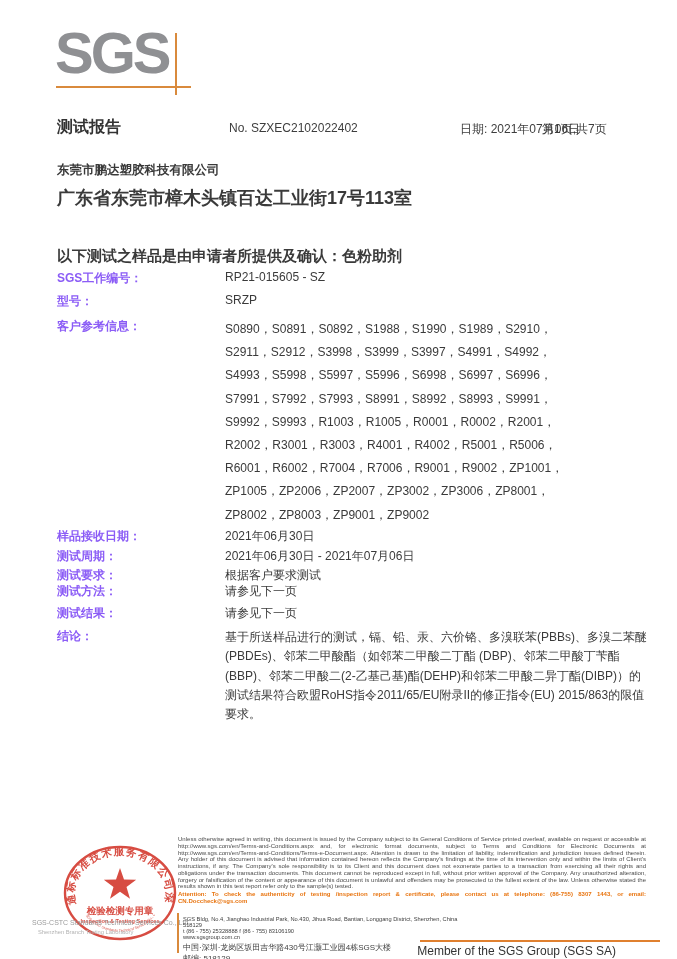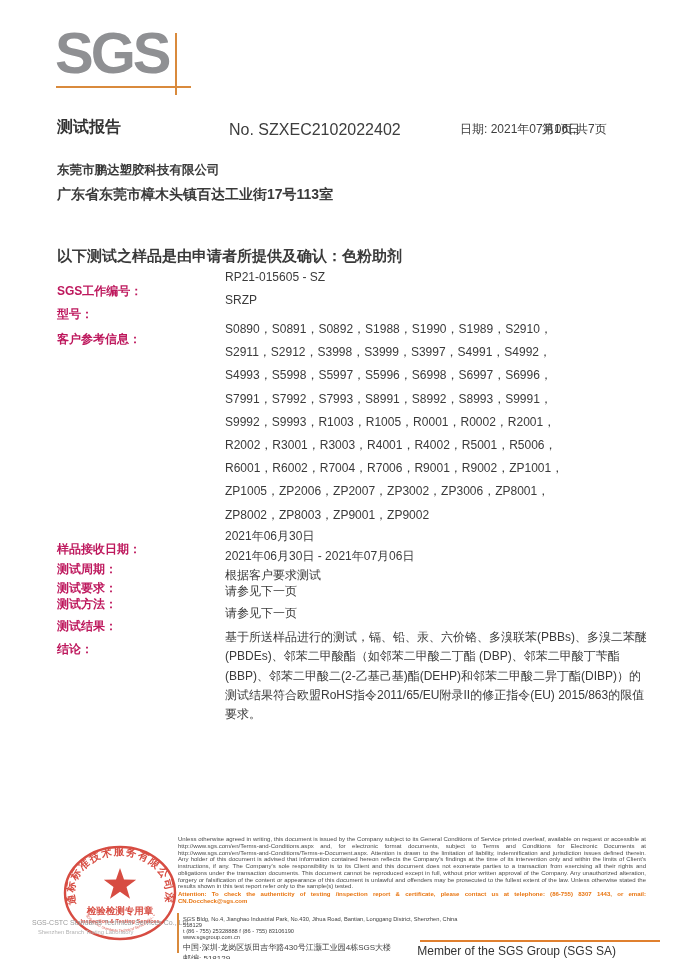--- a/index.html
+++ b/index.html
@@ -9,30 +9,30 @@
   }
   
   .logo{
     position:absolute;left:55px;top:24px;font-size:58px;font-weight:700;
     color:#8f9093;letter-spacing:-3px;line-height:1;
   }
   .crop-v-logo{position:absolute;left:175px;top:33px;width:2px;height:62px;background:#d98a3c;}
   .crop-h-logo{position:absolute;left:56px;top:86px;width:135px;height:2px;background:#d98a3c;}
   
   .hdr-title{position:absolute;left:57px;top:117px;font-size:16px;font-weight:700;color:#333;}
-  .hdr-no{position:absolute;left:229px;top:121px;font-size:16px;color:#3d3d3d;}
+  .hdr-no{position:absolute;left:229px;top:121px;font-size:12px;color:#3d3d3d;}
   .hdr-date{position:absolute;left:412px;top:121px;font-size:12px;color:#3d3d3d;margin-left:48px;}
   .hdr-page{position:absolute;left:542px;top:121px;font-size:12px;color:#3d3d3d;}
   
   .company{position:absolute;left:57px;top:162px;font-size:12.5px;font-weight:600;color:#3a3a3a;}
-  .address{position:absolute;left:57px;top:186px;font-size:14px;font-weight:600;color:#3a3a3a;}
+  .address{position:absolute;left:57px;top:186px;font-size:18px;font-weight:600;color:#3a3a3a;}
   .statement{position:absolute;left:57px;top:247px;font-size:15px;font-weight:600;color:#3a3a3a;}
   
   .row{position:absolute;left:57px;width:595px;display:flex;align-items:flex-start;}
-  .lbl{width:168px;flex:0 0 168px;font-size:12px;font-weight:600;color:#be185d;margin-top:13px;}
+  .lbl{width:168px;flex:0 0 168px;font-size:12px;font-weight:600;color:#8b5cf6;}
   .val{flex:1;font-size:12px;color:#3a3a3a;}
   .ref-line{height:23.2px;line-height:23.2px;font-size:12px;color:#3a3a3a;}
   .concl{line-height:19.3px;width:424px;}
   
   .stamp{position:absolute;left:60px;top:843px;opacity:.88;}
   
   .f-left1{position:absolute;left:32px;top:919px;font-size:7px;color:#9b9b9b;white-space:nowrap;}
   .f-left2{position:absolute;left:38px;top:929px;font-size:5.8px;color:#b3b3b3;white-space:nowrap;}
   
   .disc-wrap{position:absolute;left:178px;top:836px;width:468px;}

